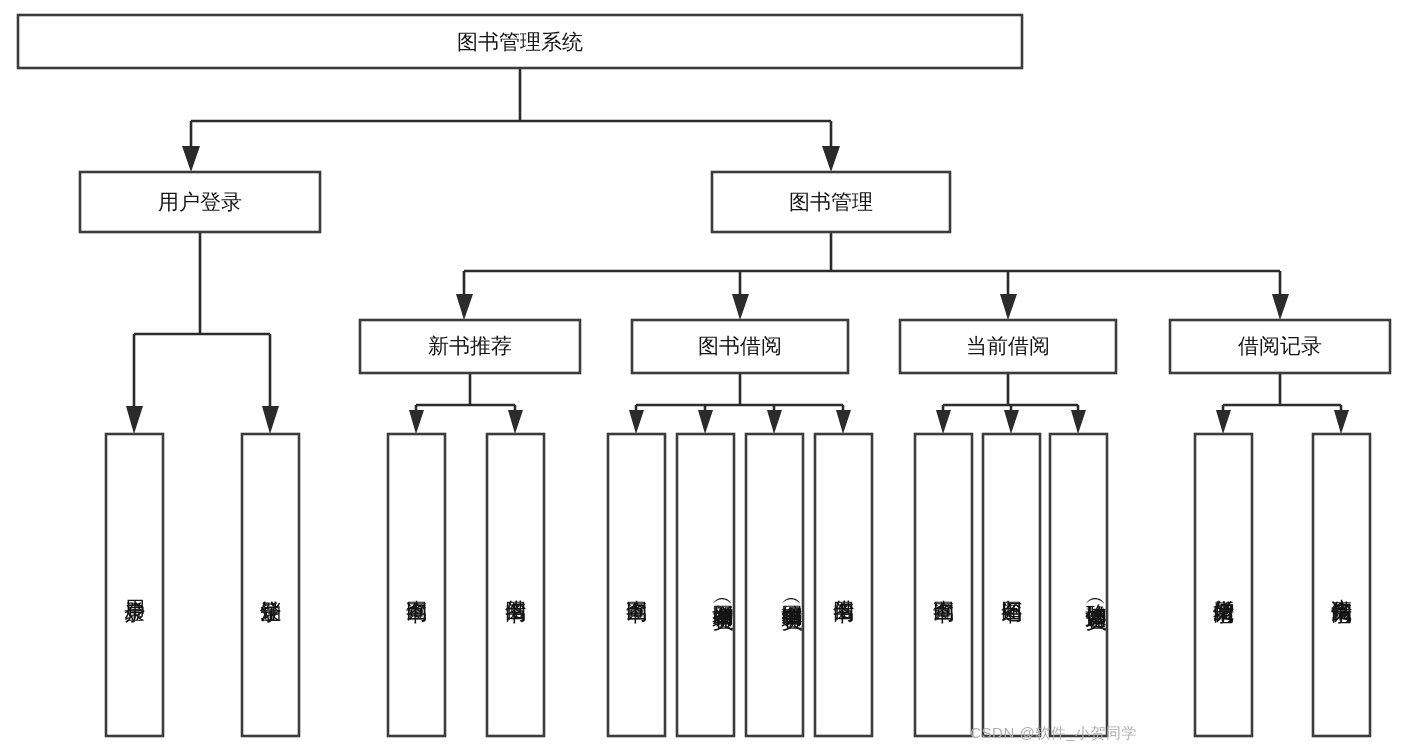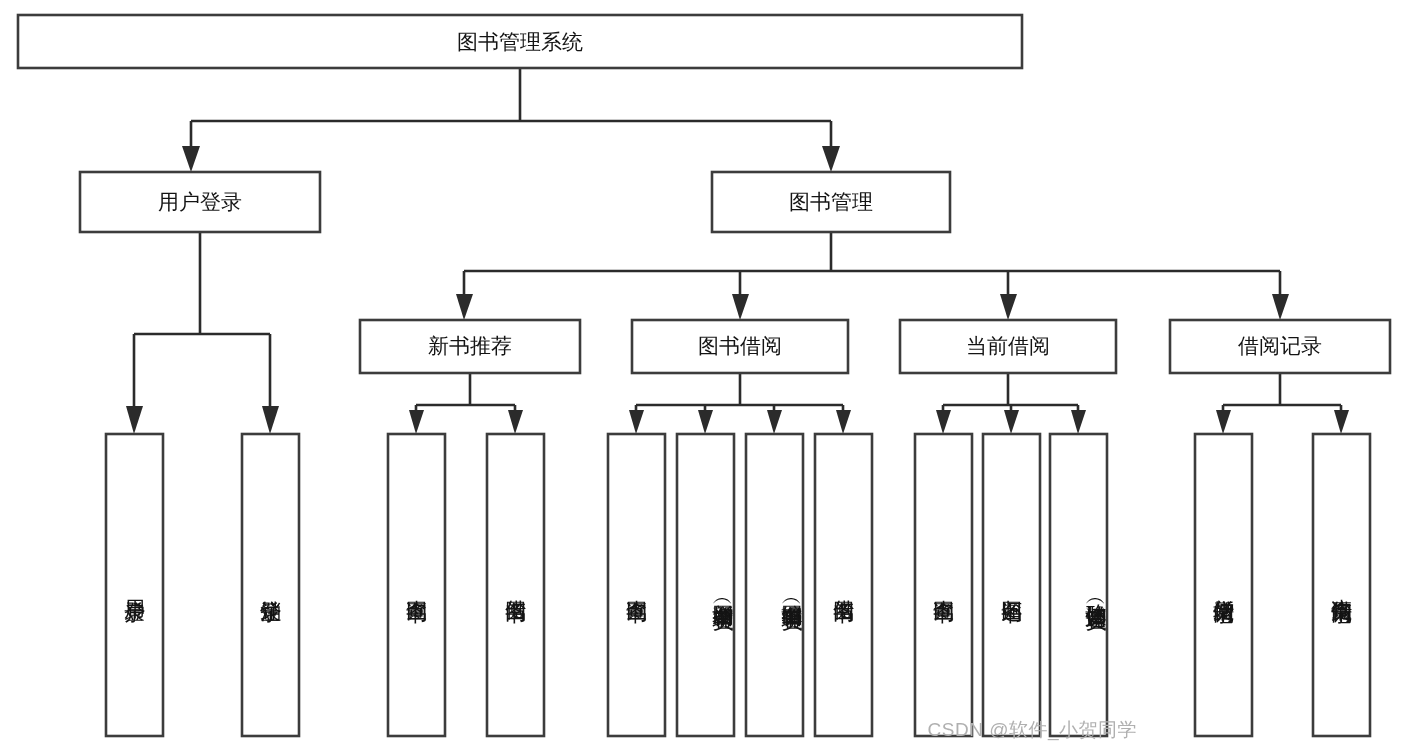--- a/index.html
+++ b/index.html
@@ -61,21 +61,21 @@
     letter-spacing: 1px;
     white-space: nowrap;
     pointer-events: none;
     text-align: center;
   }
   .watermark {
     position: absolute;
     right: 8px;
     bottom: 4px;
     font-family: "Liberation Sans", "DejaVu Sans", sans-serif;
-    font-size: 19px;
+    font-size: 15px;
     color: #b0b0b0;
     letter-spacing: 0.5px;
     white-space: nowrap;
   }
 </style>
 </head>
 <body>
 
 <div id="diagram-root">
 

